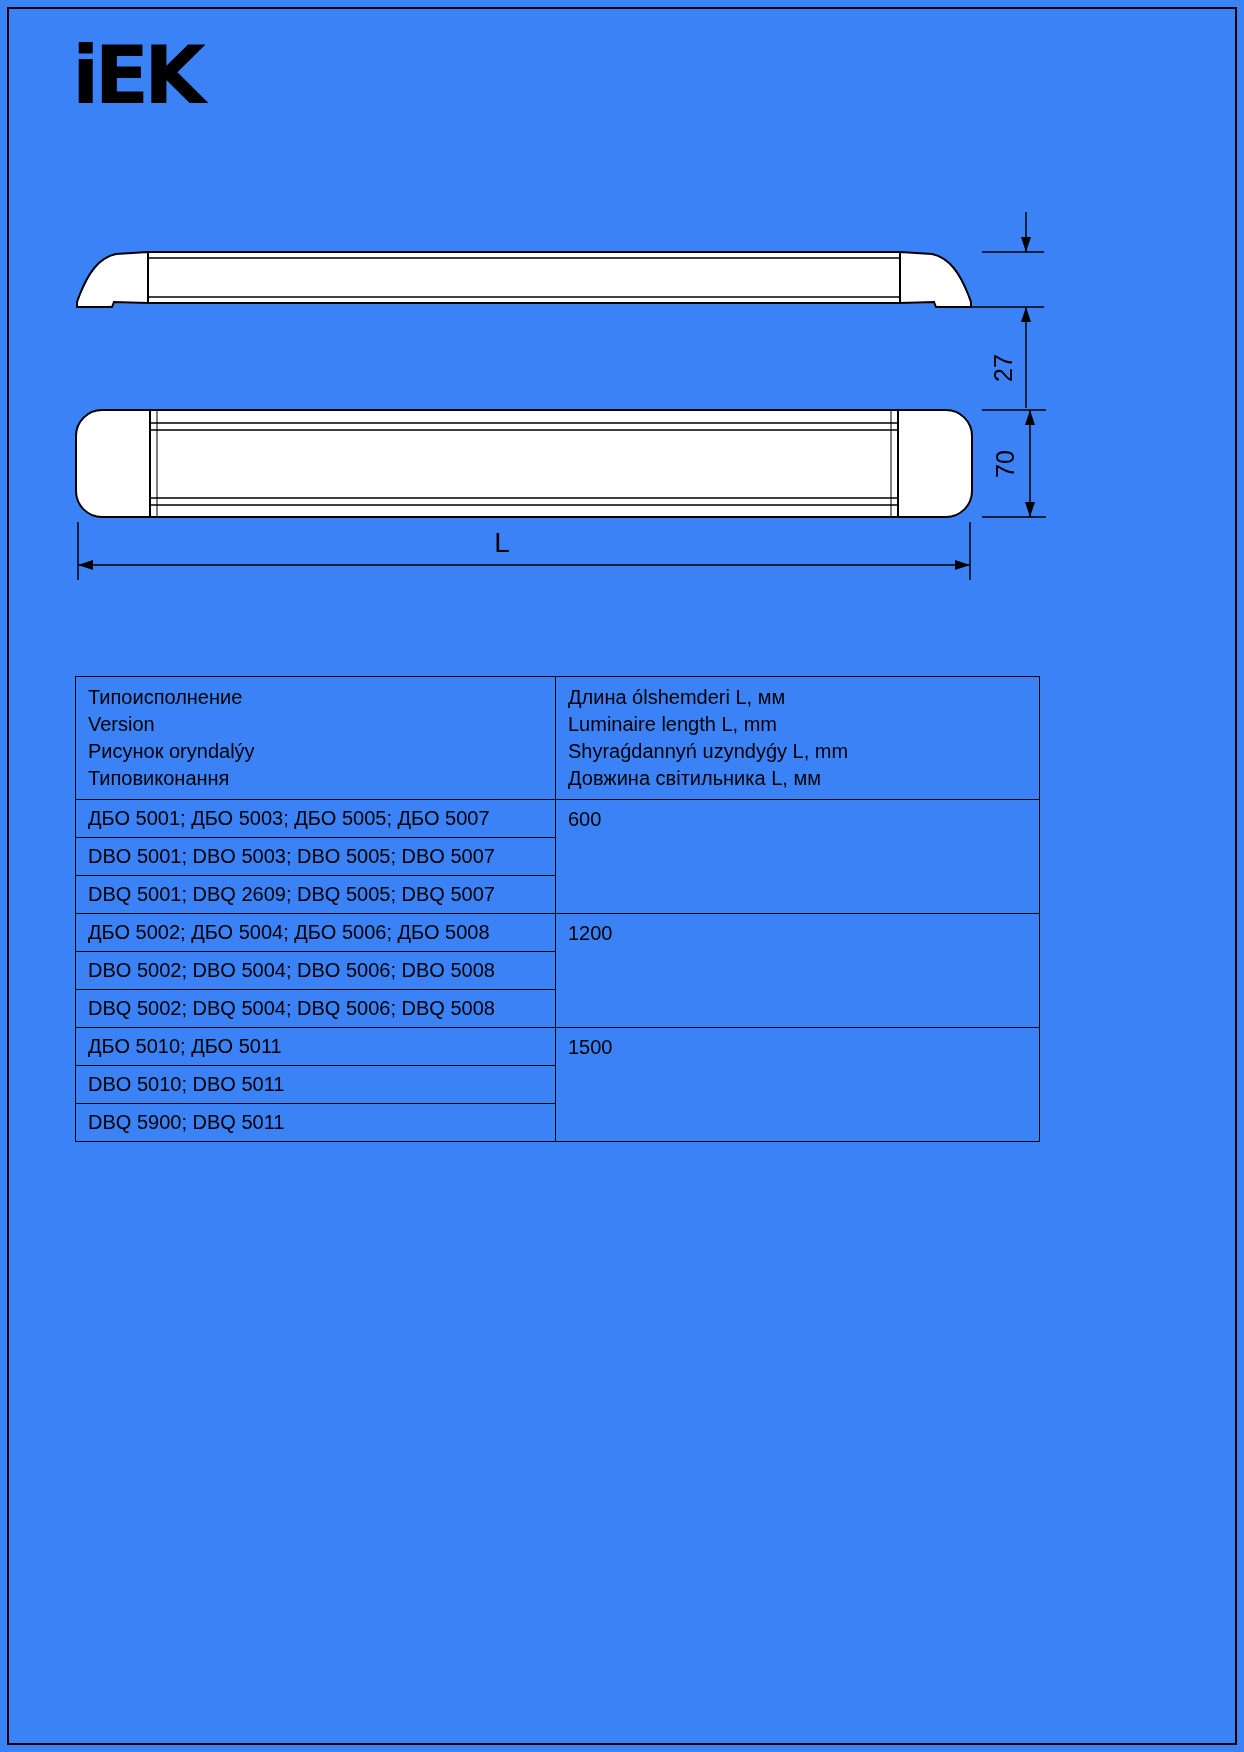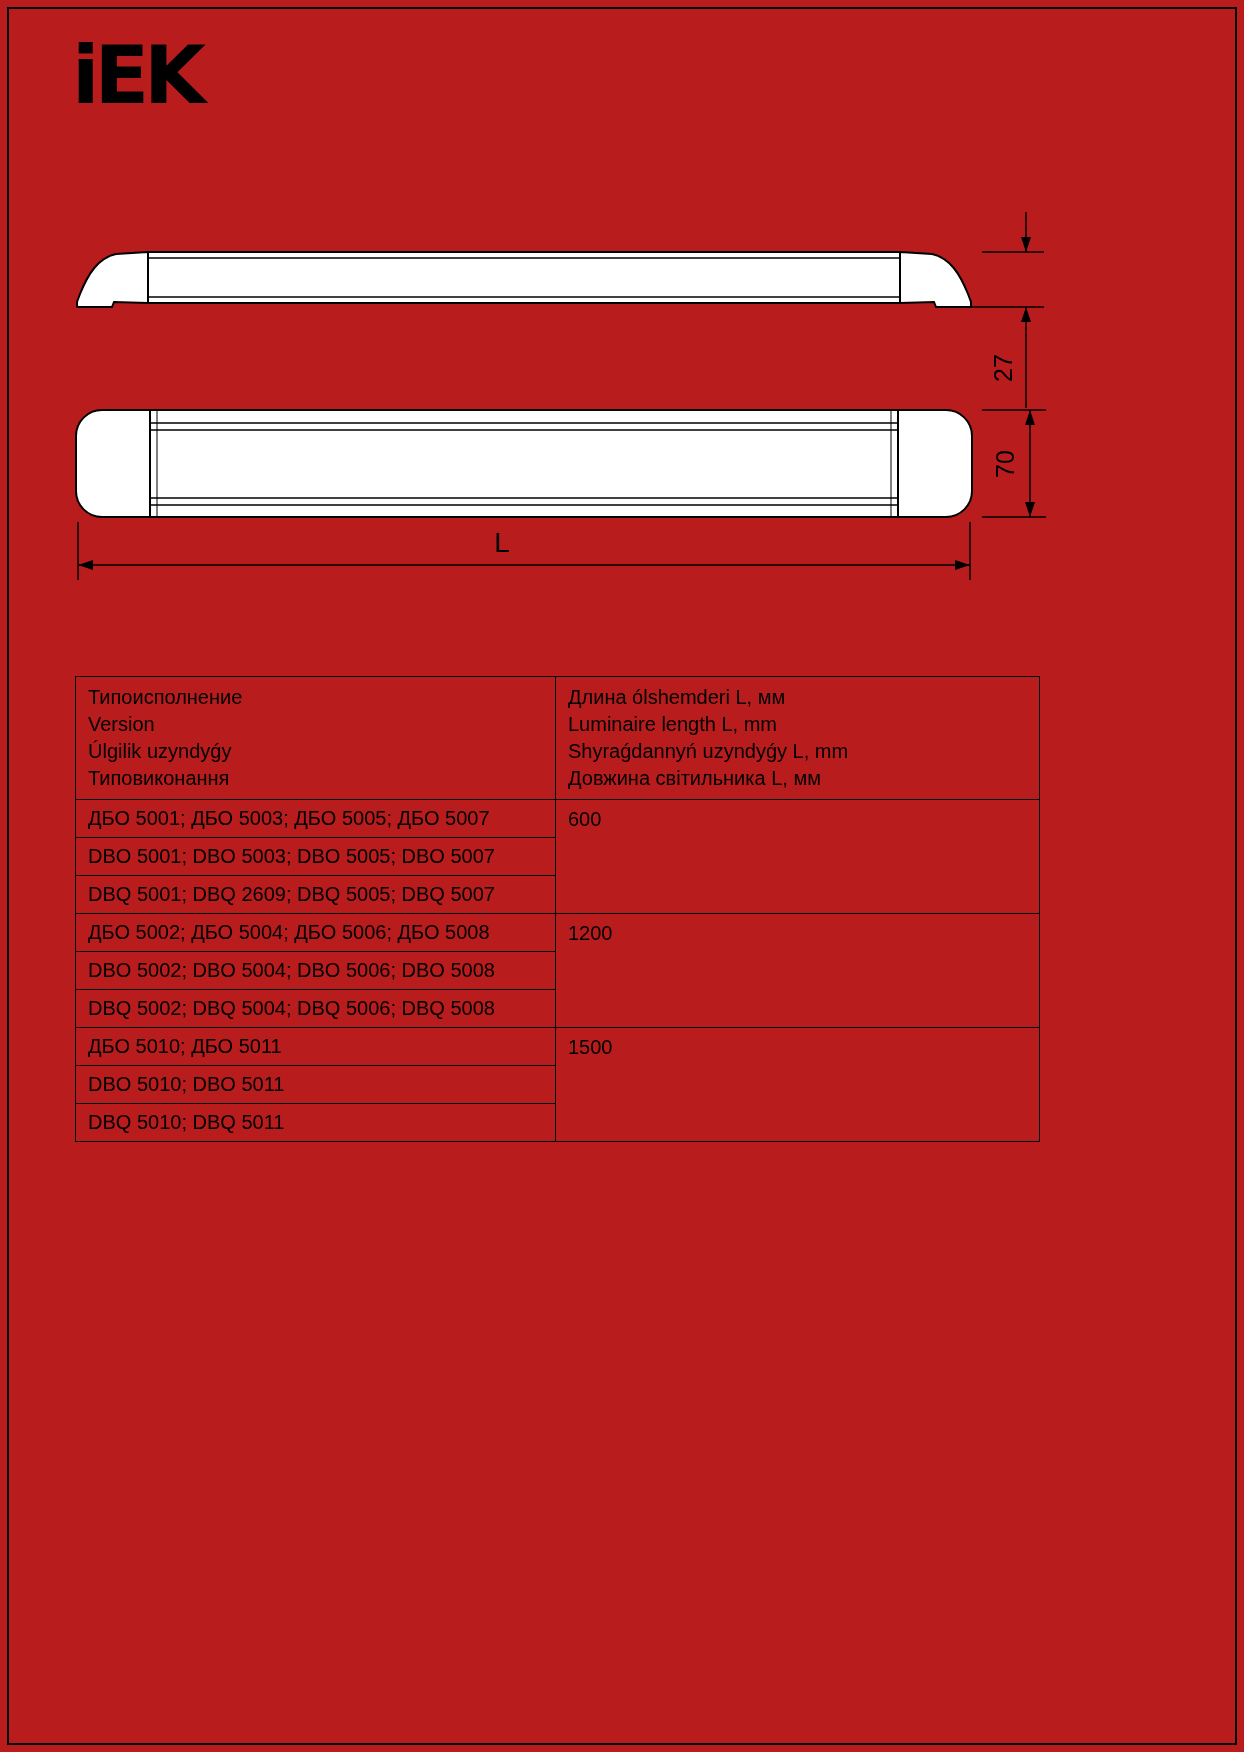--- a/index.html
+++ b/index.html
@@ -1,19 +1,19 @@
 <!DOCTYPE html>
 <html><head>
 <meta charset="utf-8">
 <style>
   html,body { margin:0; padding:0; background:#ffffff; }
   #page {
     position:relative;
     width:1244px; height:1752px;
-    background:#b91c1c;
+    background:#3b82f6;
     font-family:"Liberation Sans", sans-serif;
     color:#000;
     overflow:hidden;
   }
   .page-frame {
     position:absolute; left:7px; top:7px; right:7px; bottom:7px;
     border:2px solid #000;
     pointer-events:none;
   }
   .logo {
@@ -127,21 +127,21 @@
   <table class="dim-table">
     <colgroup>
       <col style="width:480px">
       <col>
     </colgroup>
     <thead>
       <tr>
         <th>
           <div>Типоисполнение</div>
           <div>Version</div>
-          <div>Úlgilik uzyndyǵy</div>
+          <div>Рисунок oryndalýy</div>
           <div>Типовиконання</div>
         </th>
         <th>
           <div>Длина ólshemderi L, мм</div>
           <div>Luminaire length L, mm</div>
           <div>Shyraǵdannyń uzyndyǵy L, mm</div>
           <div>Довжина світильника L, мм</div>
         </th>
       </tr>
     </thead>
@@ -167,19 +167,19 @@
         <td class="model-cell">DBQ 5002; DBQ 5004; DBQ 5006; DBQ 5008</td>
       </tr>
       <tr>
         <td class="model-cell">ДБО 5010; ДБО 5011</td>
         <td class="length-cell" rowspan="3">1500</td>
       </tr>
       <tr>
         <td class="model-cell">DBO 5010; DBO 5011</td>
       </tr>
       <tr>
-        <td class="model-cell">DBQ 5010; DBQ 5011</td>
+        <td class="model-cell">DBQ 5900; DBQ 5011</td>
       </tr>
     </tbody>
   </table>
 
 
 </div>
 
 </body></html>

